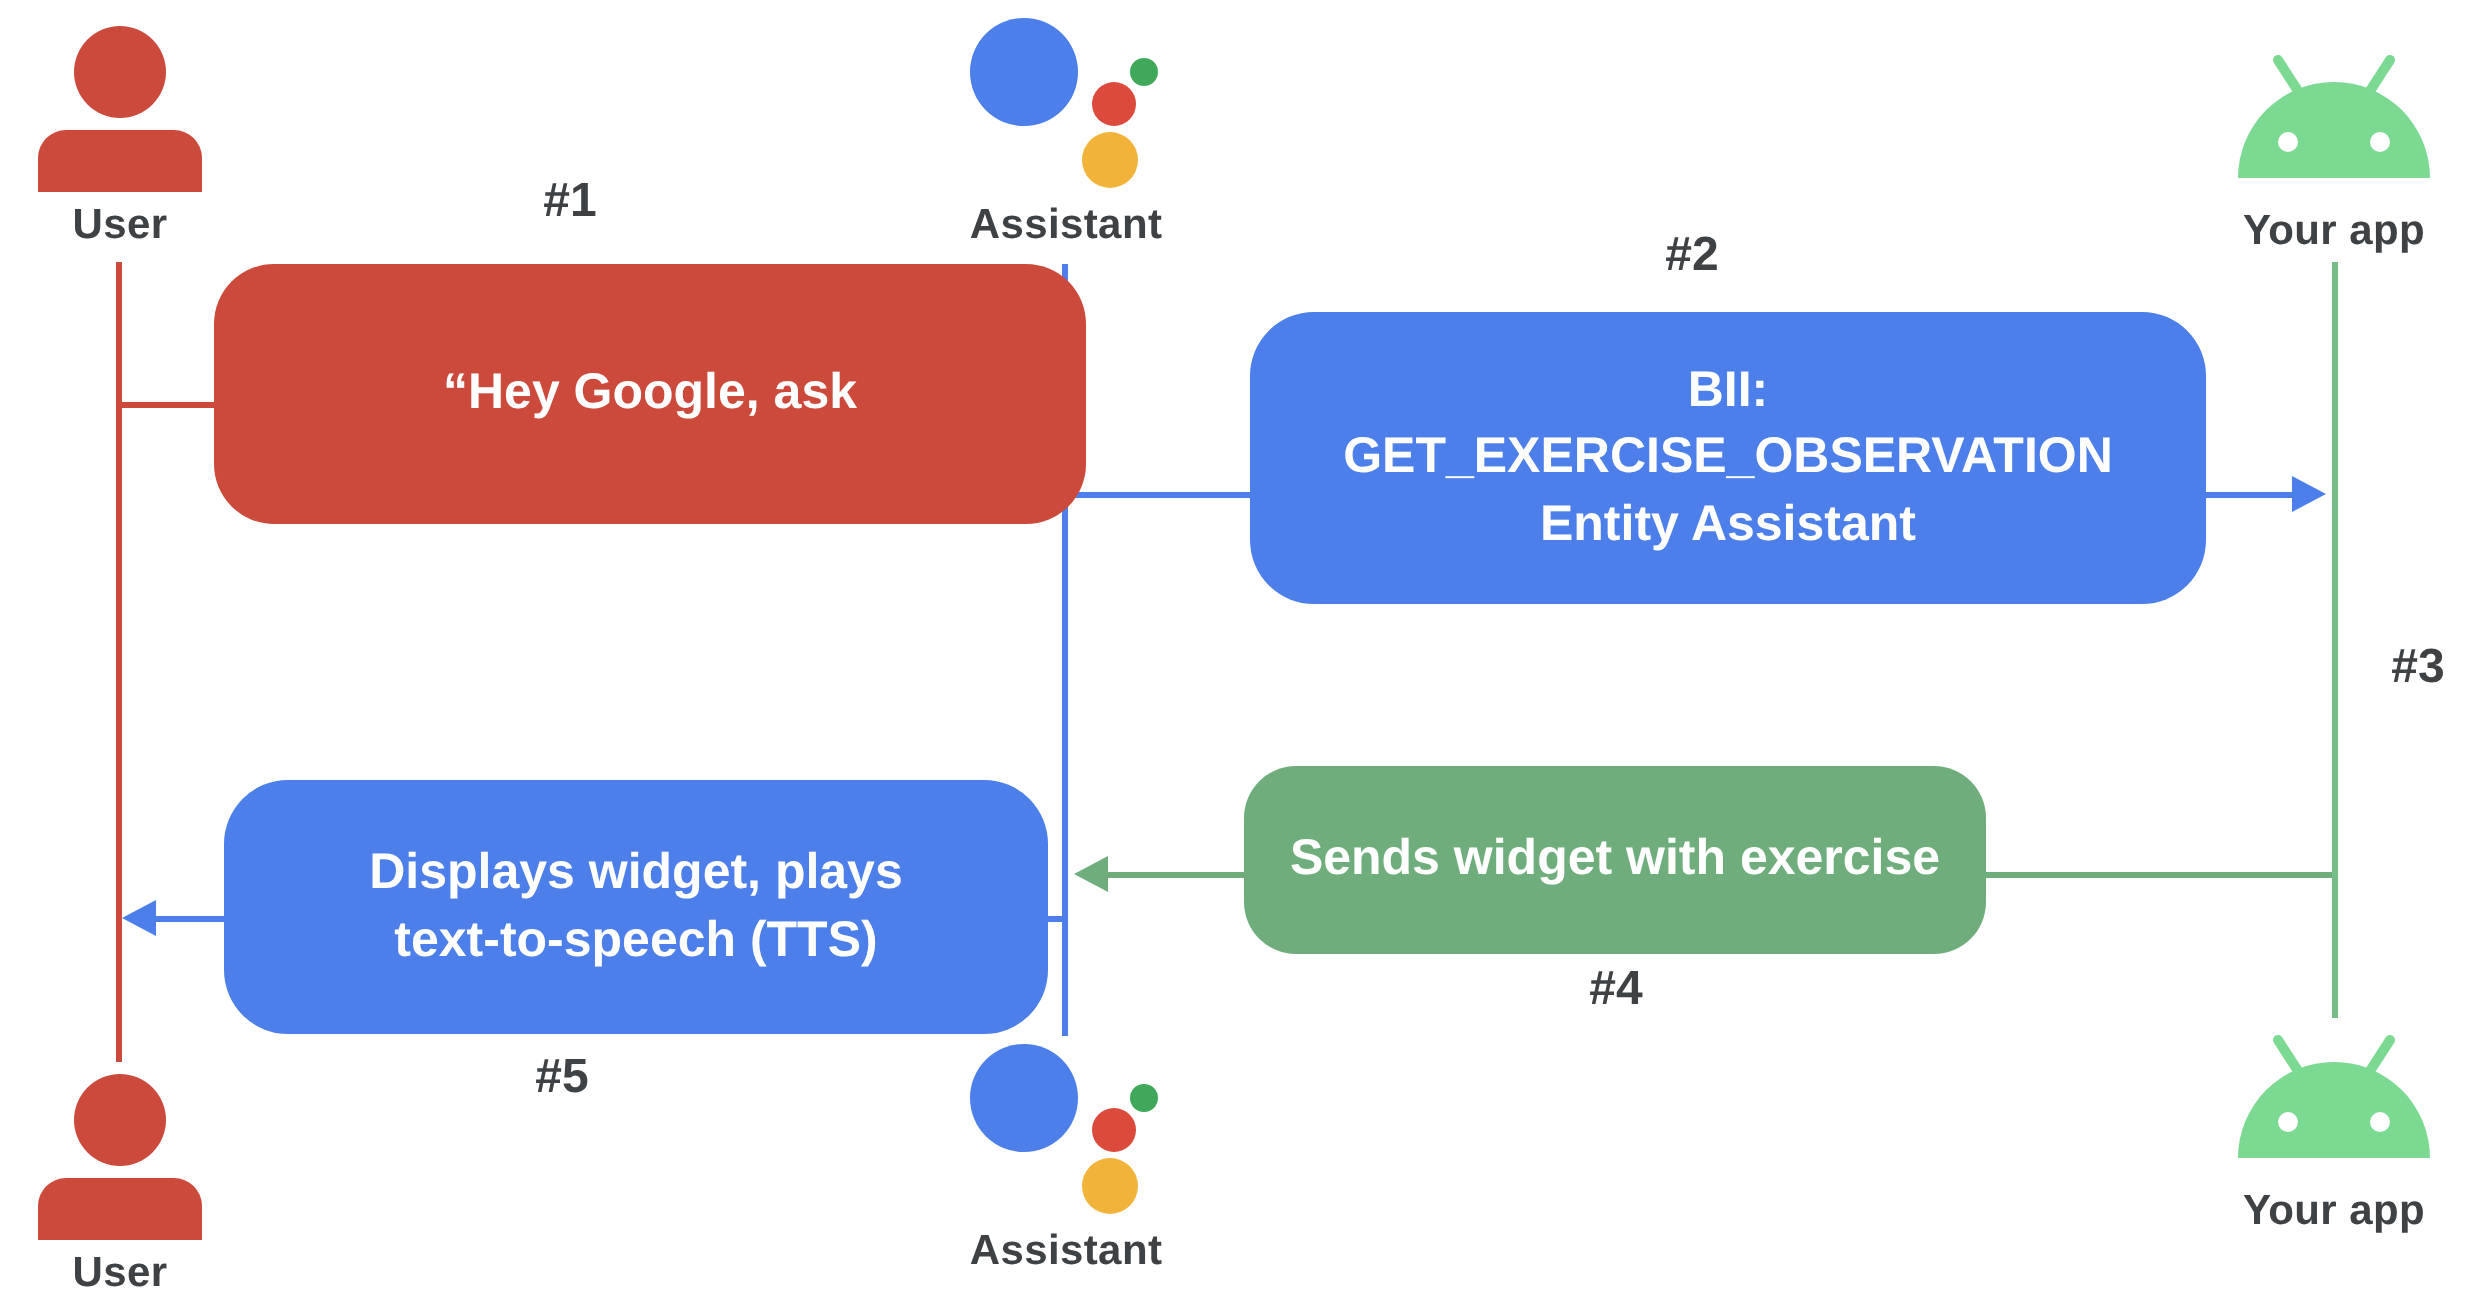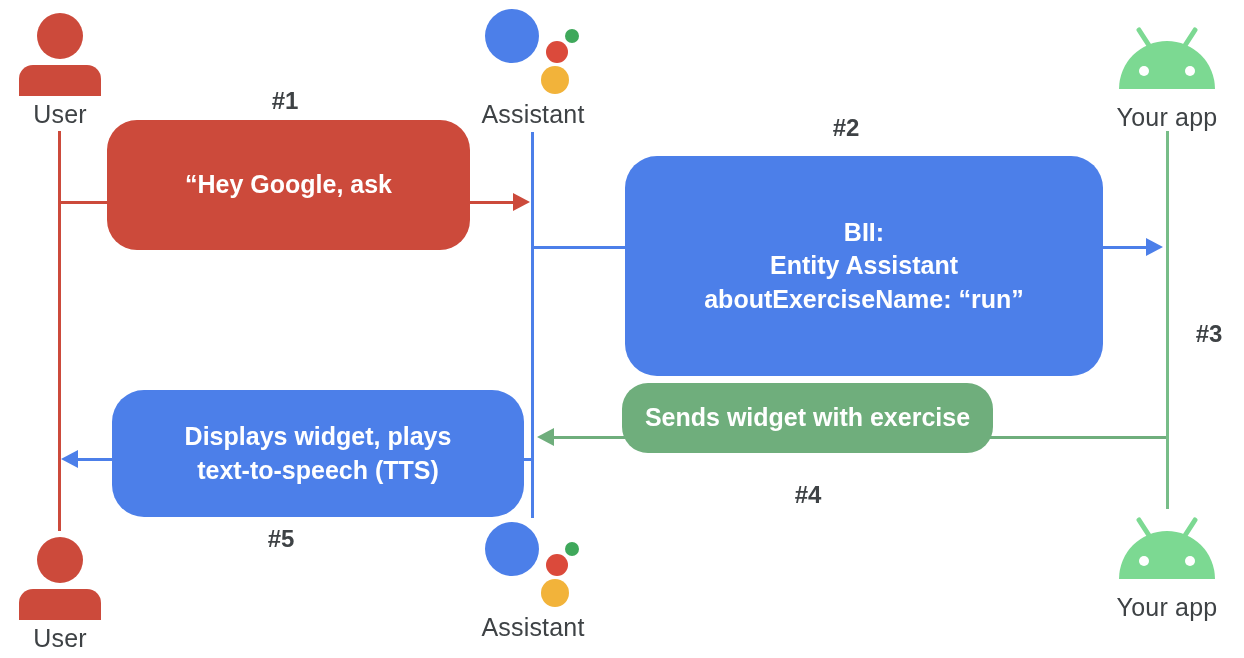--- a/index.html
+++ b/index.html
@@ -25,22 +25,22 @@
   }
   
   .actor {
     position: absolute;
     display: flex;
     flex-direction: column;
     align-items: center;
     width: 140px;
   }
   .actor-label {
-    font-size: 25px;
-    font-weight: normal;
+    font-size: 21px;
+    font-weight: bold;
     color: var(--label-gray);
     letter-spacing: 0.2px;
     white-space: nowrap;
   }
   
   .lifeline { position: absolute; width: 3px; }
   .lifeline.red   { background: var(--red); }
   .lifeline.blue  { background: var(--blue); }
   .lifeline.green { background: var(--green-line); }
   
@@ -95,31 +95,31 @@
 
   <div class="shaft blue" style="left:533px; top:246px; width:615px;"></div>
   <div class="head right blue" style="left:1146px; top:238px;"></div>
 
   <div class="shaft green" style="left:552px; top:436px; width:614px;"></div>
   <div class="head left green" style="left:537px; top:428px;"></div>
 
   <div class="shaft blue" style="left:77px; top:458px; width:456px;"></div>
   <div class="head left blue" style="left:61px; top:450px;"></div>
 
-  <div class="msg red" style="left:107px; top:120px; width:363px; height:130px;">
+  <div class="msg red" style="left:107px; top:132px; width:436px; height:130px;">
     <div>“Hey Google, ask</div>
   </div>
 
-  <div class="msg blue" style="left:625px; top:156px; width:478px; height:220px;">
+  <div class="msg blue" style="left:625px; top:156px; width:478px; height:146px;">
     <div>BII:</div>
+    <div>GET_EXERCISE_OBSERVATION</div>
     <div>Entity Assistant</div>
-    <div>aboutExerciseName: “run”</div>
-  </div>
-
-  <div class="msg green" style="left:622px; top:383px; width:371px; height:70px;">
+  </div>
+
+  <div class="msg green" style="left:622px; top:383px; width:371px; height:94px;">
     <div>Sends widget with exercise</div>
   </div>
 
   <div class="msg blue" style="left:112px; top:390px; width:412px; height:127px;align-items:center;">
     <div>Displays widget, plays</div>
     <div>text-to-speech (TTS)</div>
   </div>
 
   <div class="step" style="left:285px;  top:101px;">#1</div>
   <div class="step" style="left:846px;  top:128px;">#2</div>

